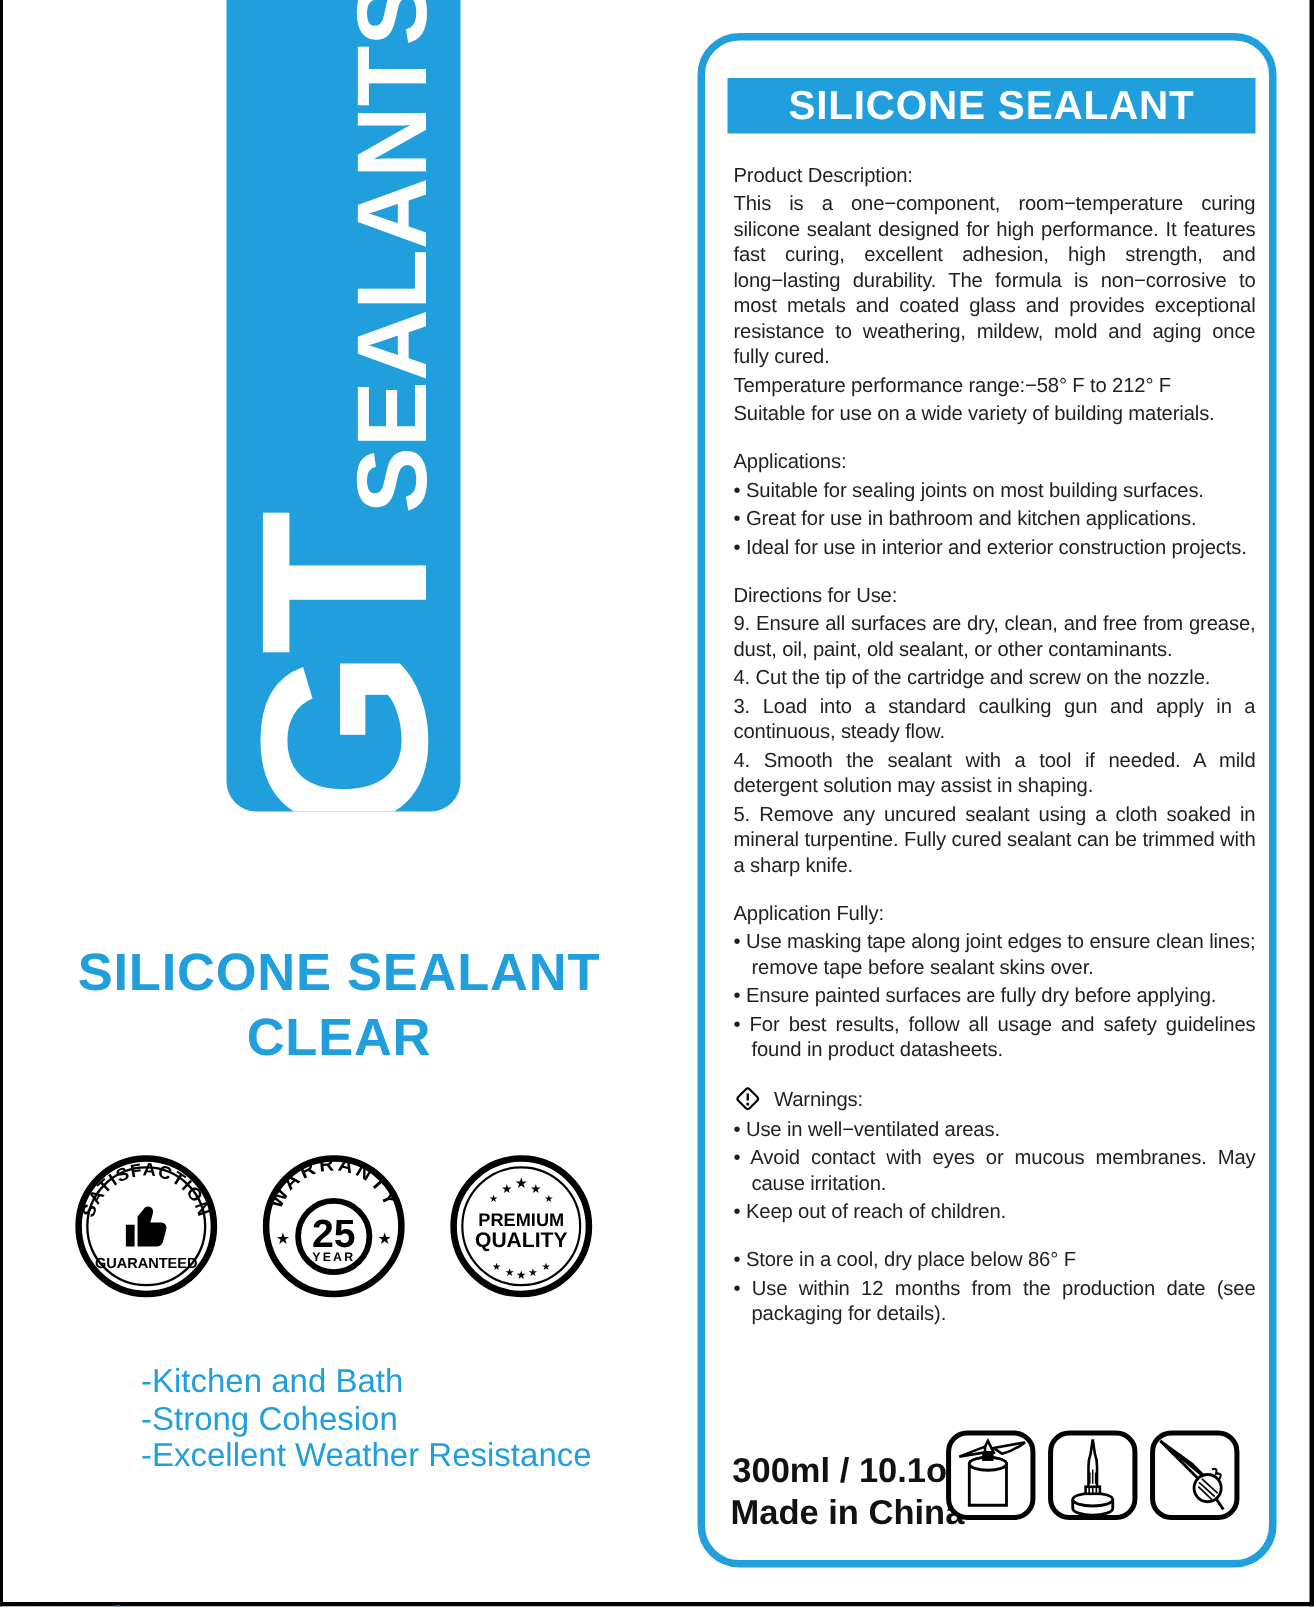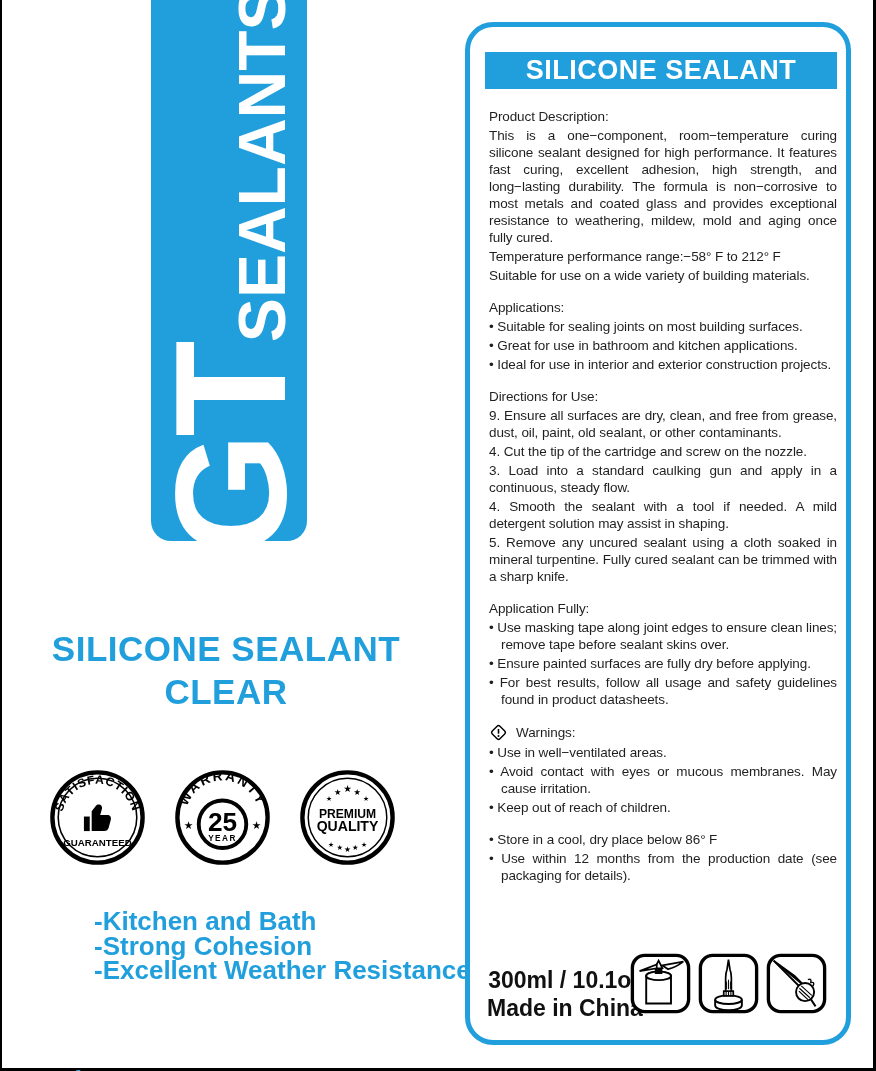--- a/index.html
+++ b/index.html
@@ -27,21 +27,21 @@
     position:absolute;left:0;top:627px;width:452px;text-align:center;
     color:#219fdd;font-size:35px;line-height:43px;font-weight:700;letter-spacing:0.5px;
   }
 
   .badges{position:absolute;left:49px;top:769px;display:flex;gap:28px;}
   .badge{width:97px;height:97px;}
   .badge svg{display:block;}
 
   .features{
     position:absolute;left:94px;top:909px;color:#219fdd;
-    font-size:26px;line-height:24.5px;font-weight:700;
+    font-size:22px;line-height:24.5px;font-weight:400;
   }
   .volume{
     position:absolute;left:0;top:1066px;width:452px;text-align:left;
     color:#219fdd;font-size:29px;font-weight:700;
   }
 
   
   .panel{
     position:absolute;left:465px;top:22px;width:386px;height:1023px;
     border:5px solid #219fdd;border-radius:28px;box-sizing:border-box;background:#fff;

